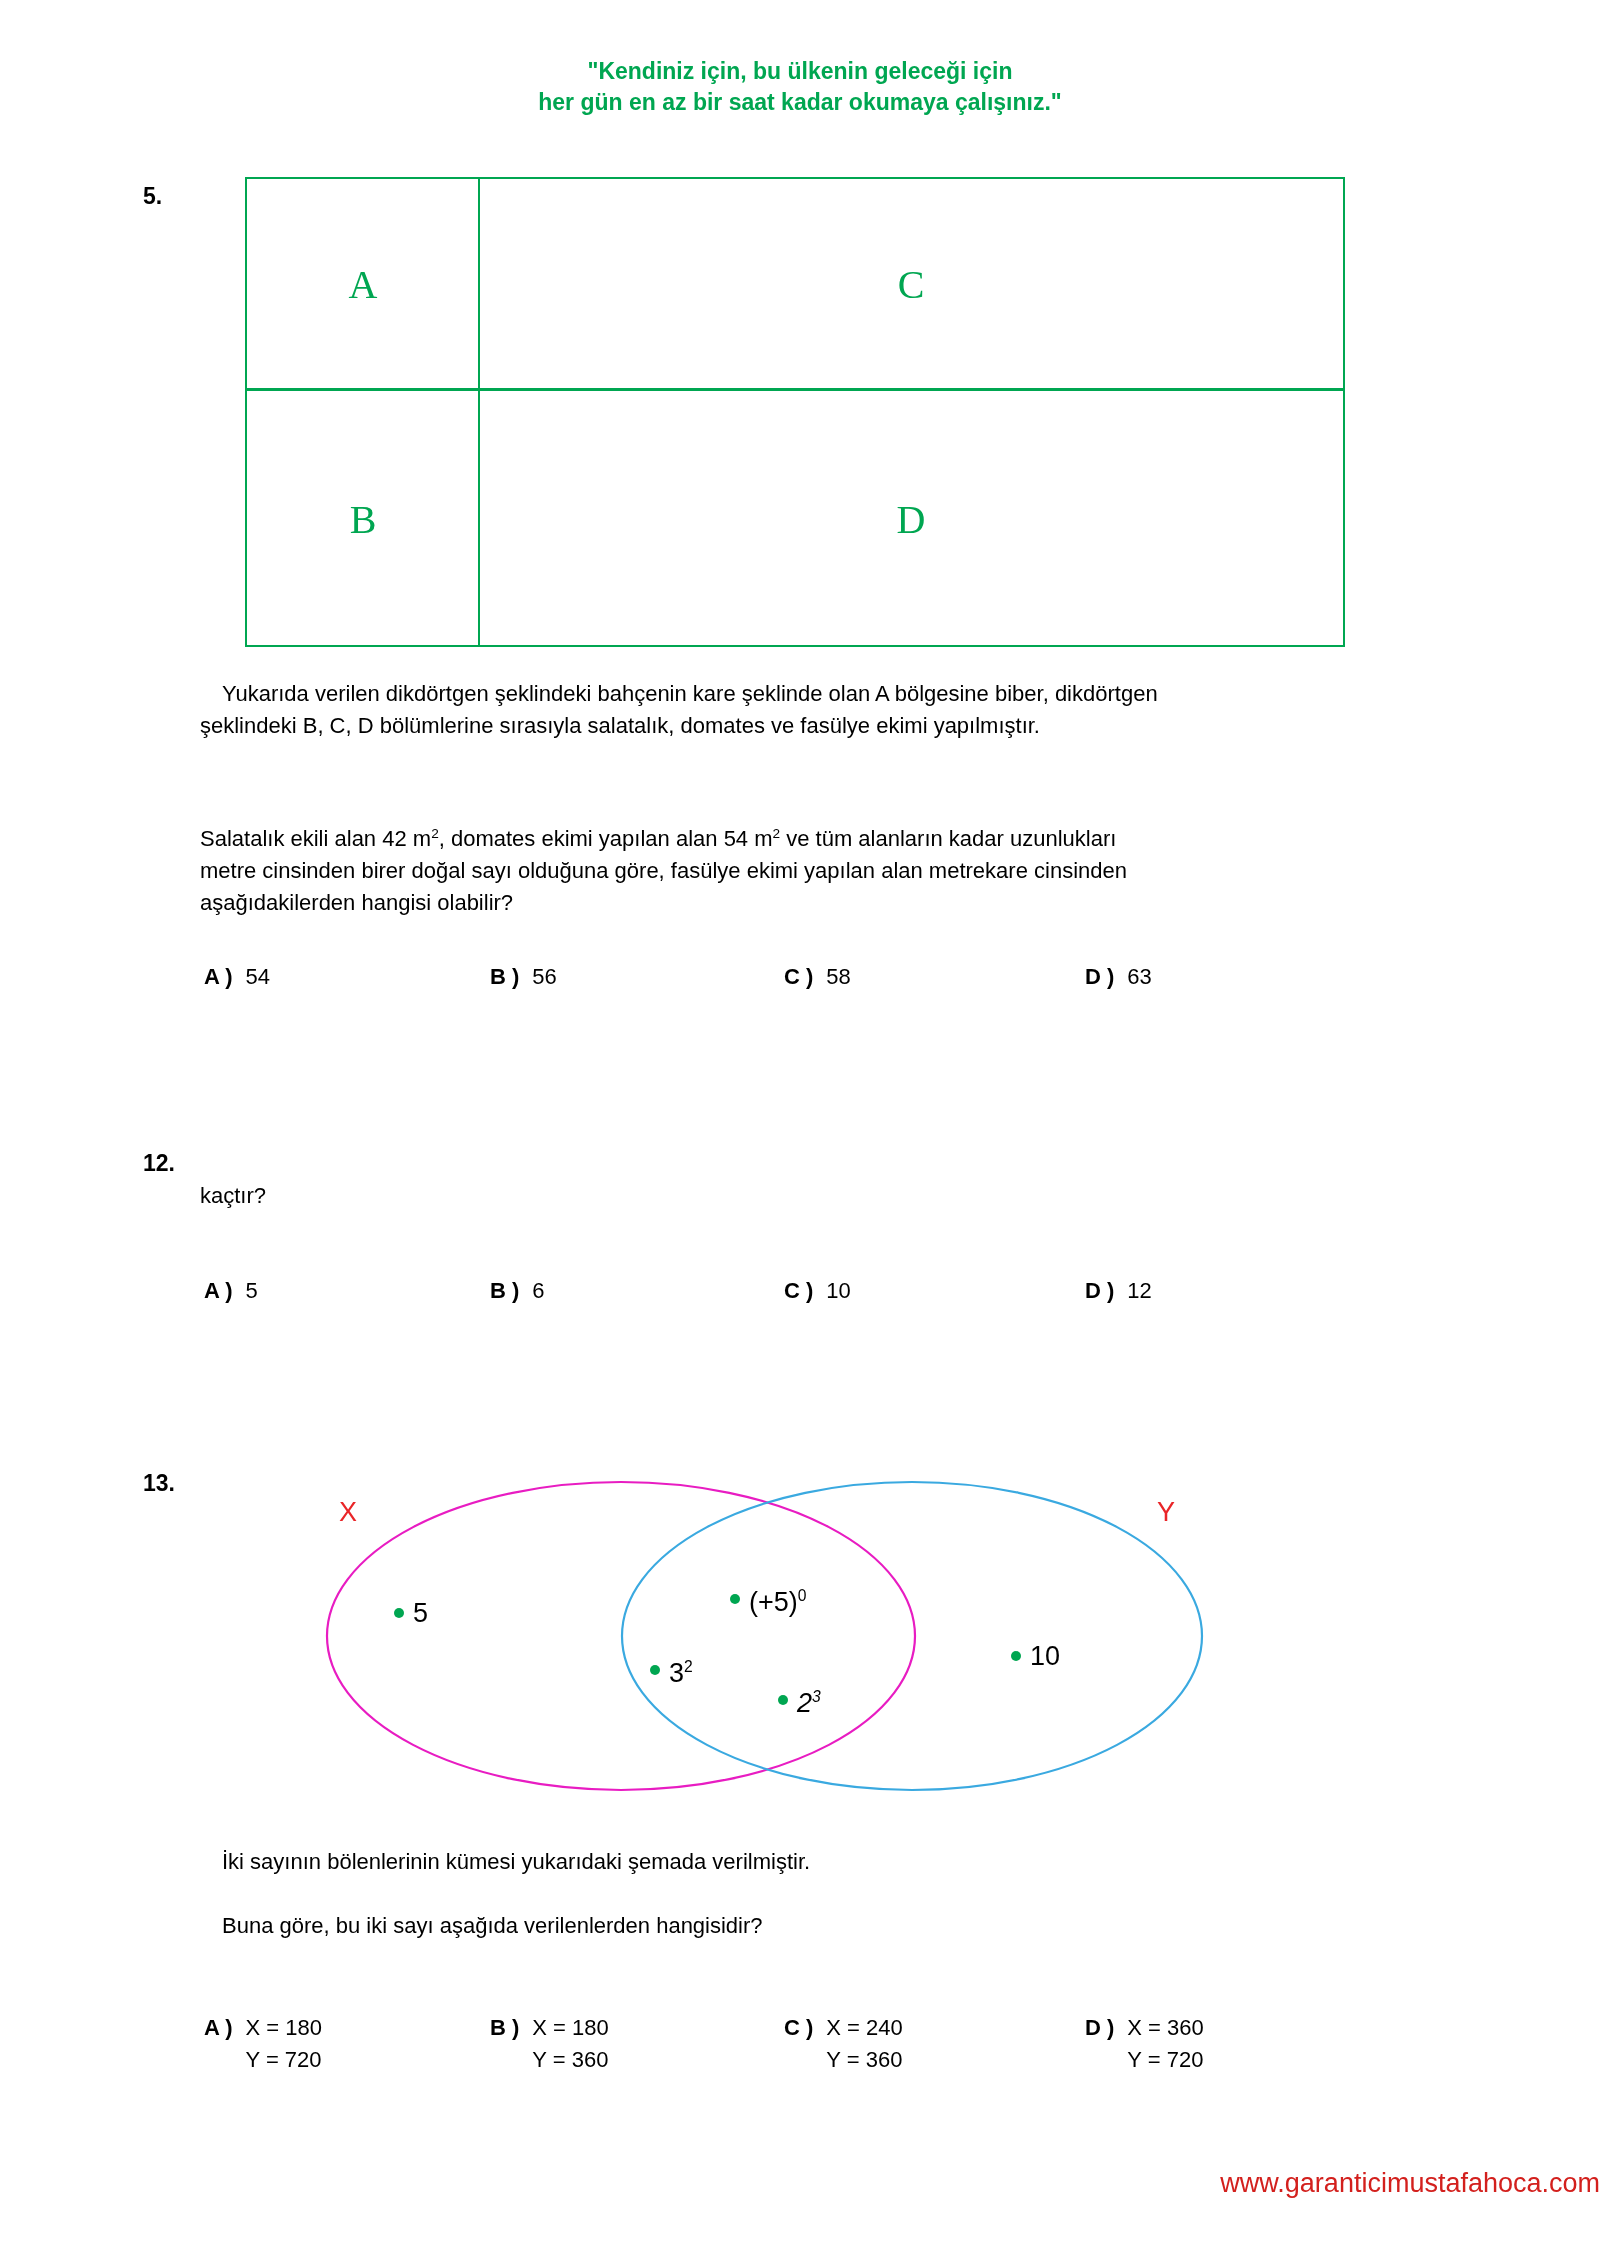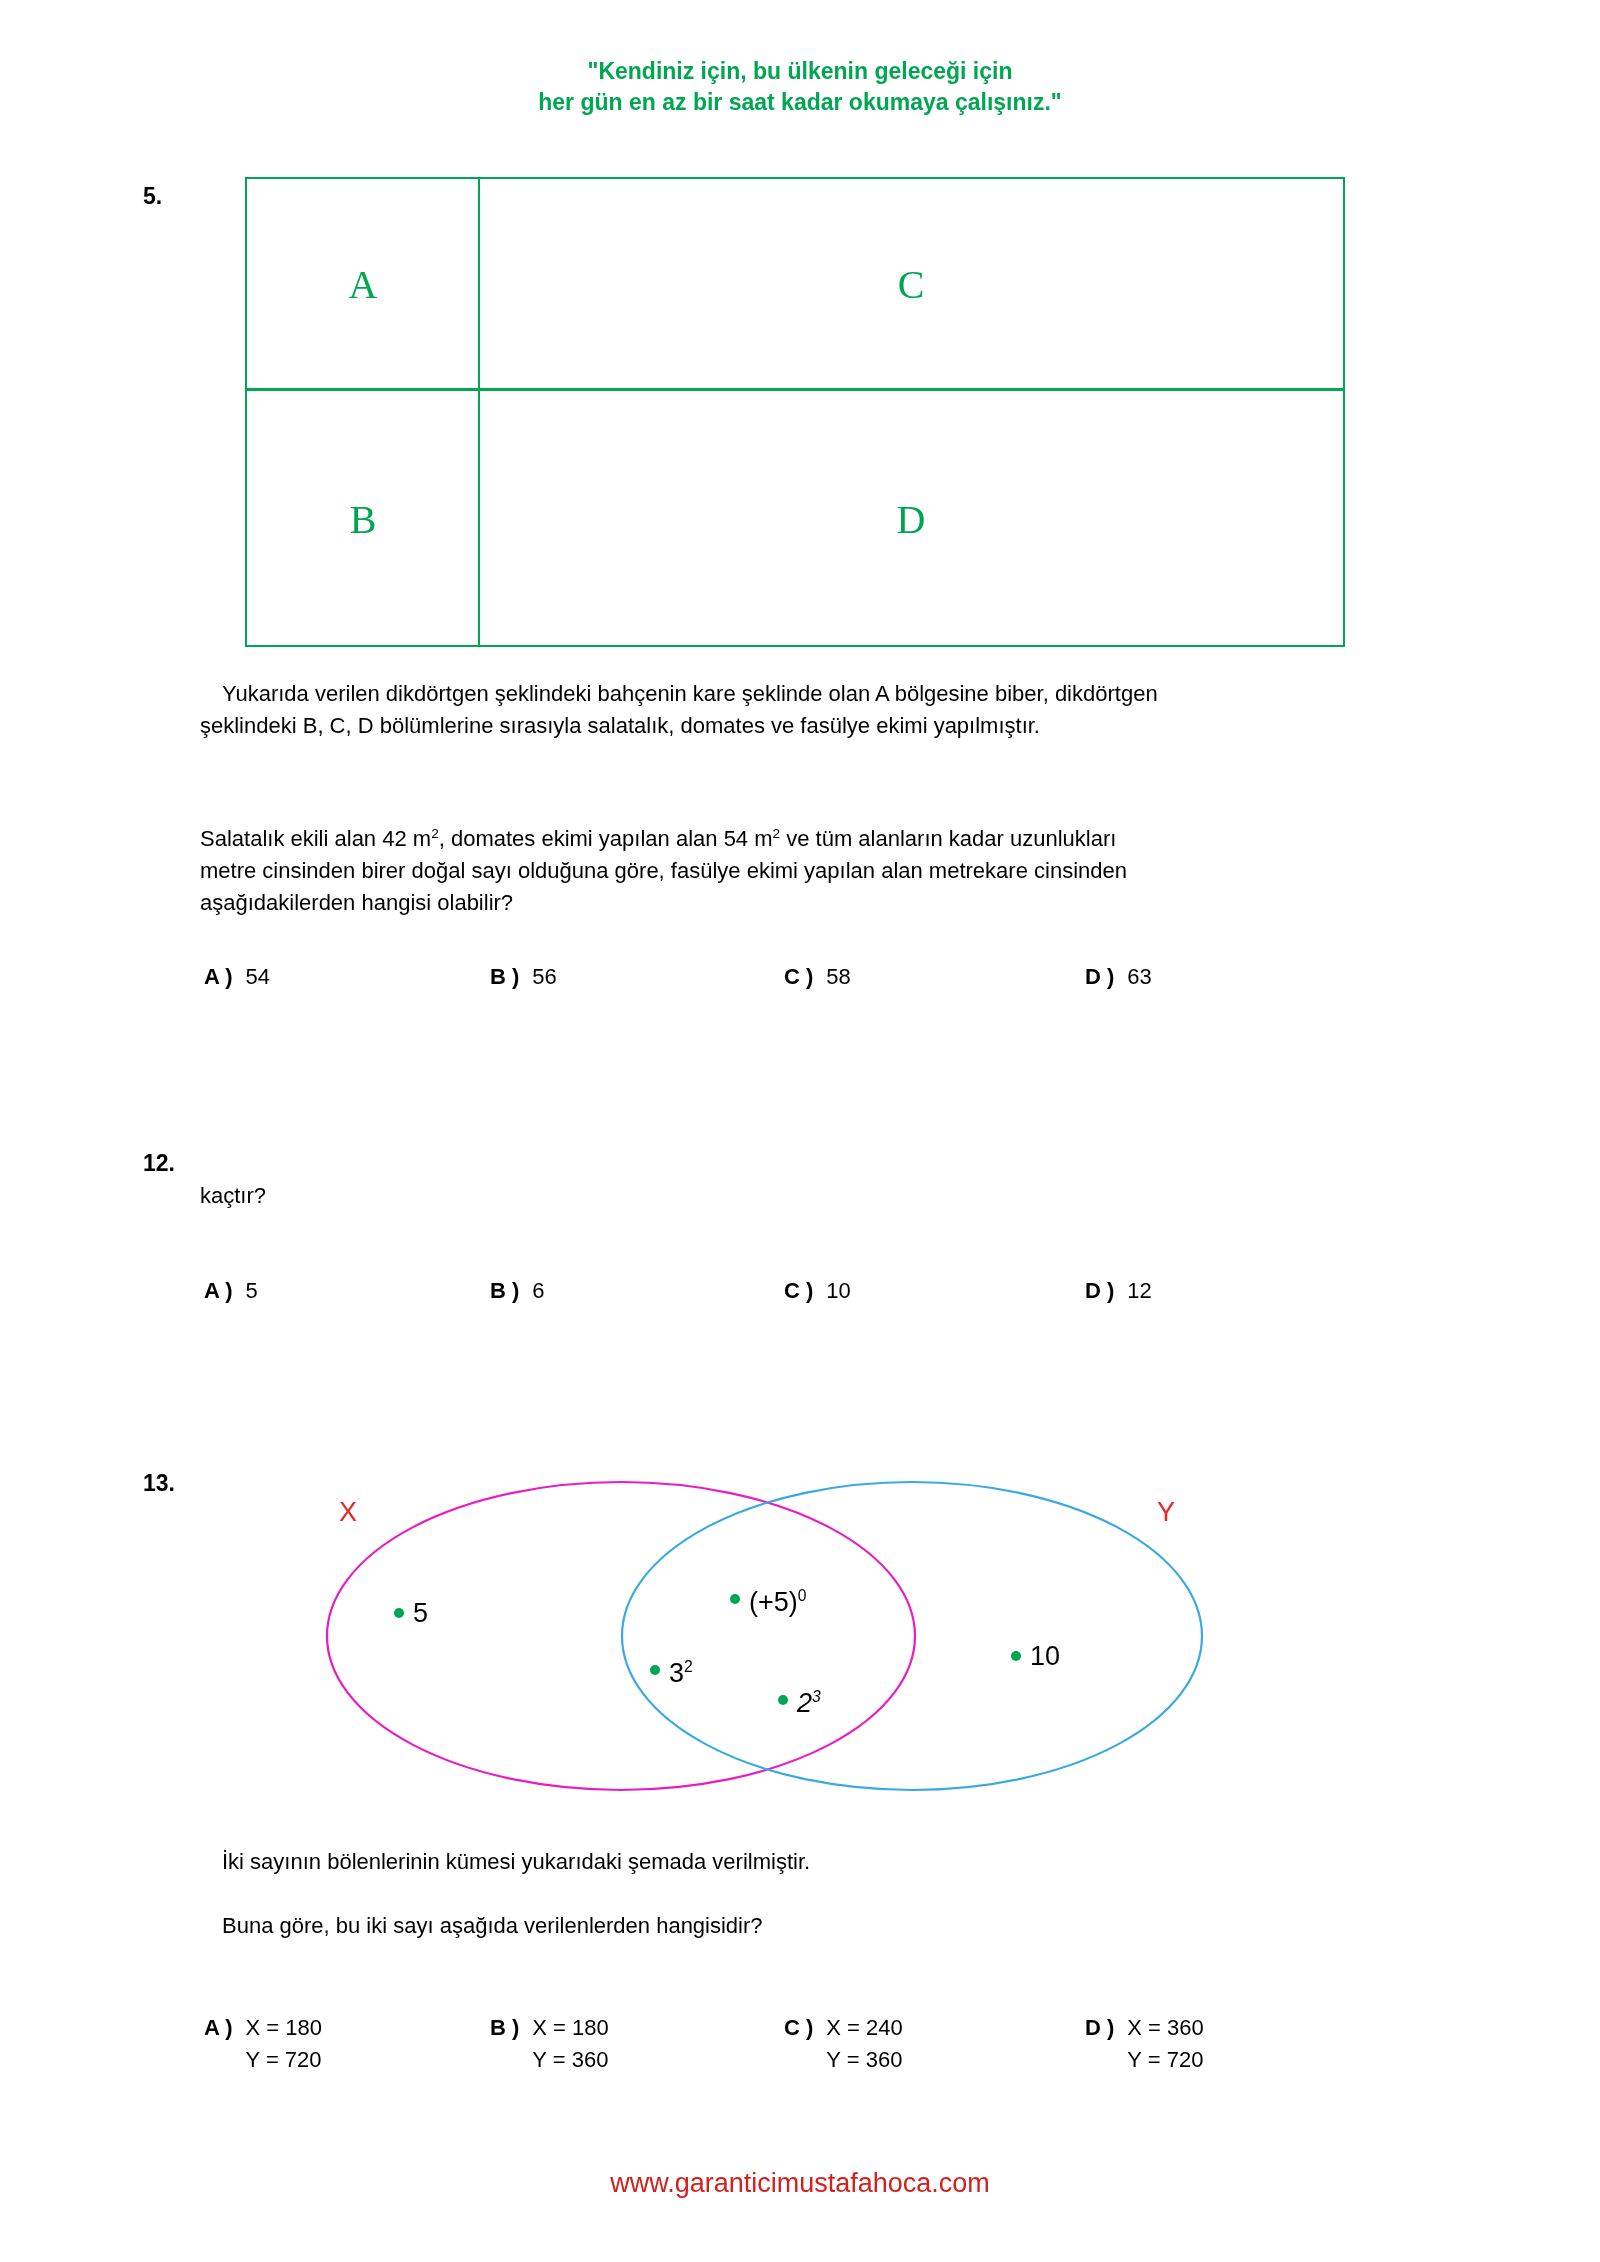--- a/index.html
+++ b/index.html
@@ -39,21 +39,21 @@
   .venn { left:280px; top:1460px; width:990px; height:360px; }
   .venn svg { position:absolute; left:0; top:0; }
   .set-label { position:absolute; transform:translate(-50%,-50%);
     color:#E92528; font-size:27px; line-height:27px; }
   .vitem { position:absolute; transform:translateY(-50%);
     display:flex; align-items:center; gap:9px; font-size:27px; line-height:30px; }
   .vitem .dot { width:10px; height:10px; border-radius:50%; background:#00A651; flex:0 0 auto; }
   .vitem sup { font-size:58%; }
 
   
-  .footer { top:2168px; left:0; width:1600px; text-align:center;
+  .footer { top:2168px; left:0; width:1600px; text-align:right;
     color:#D3201D; font-size:27px; }
 </style>
 </head>
 <body>
 
 <div class="page">
 
   <div class="abs header">
     <div>"Kendiniz için, bu ülkenin geleceği için</div>
     <div>her gün en az bir saat kadar okumaya çalışınız."</div>

